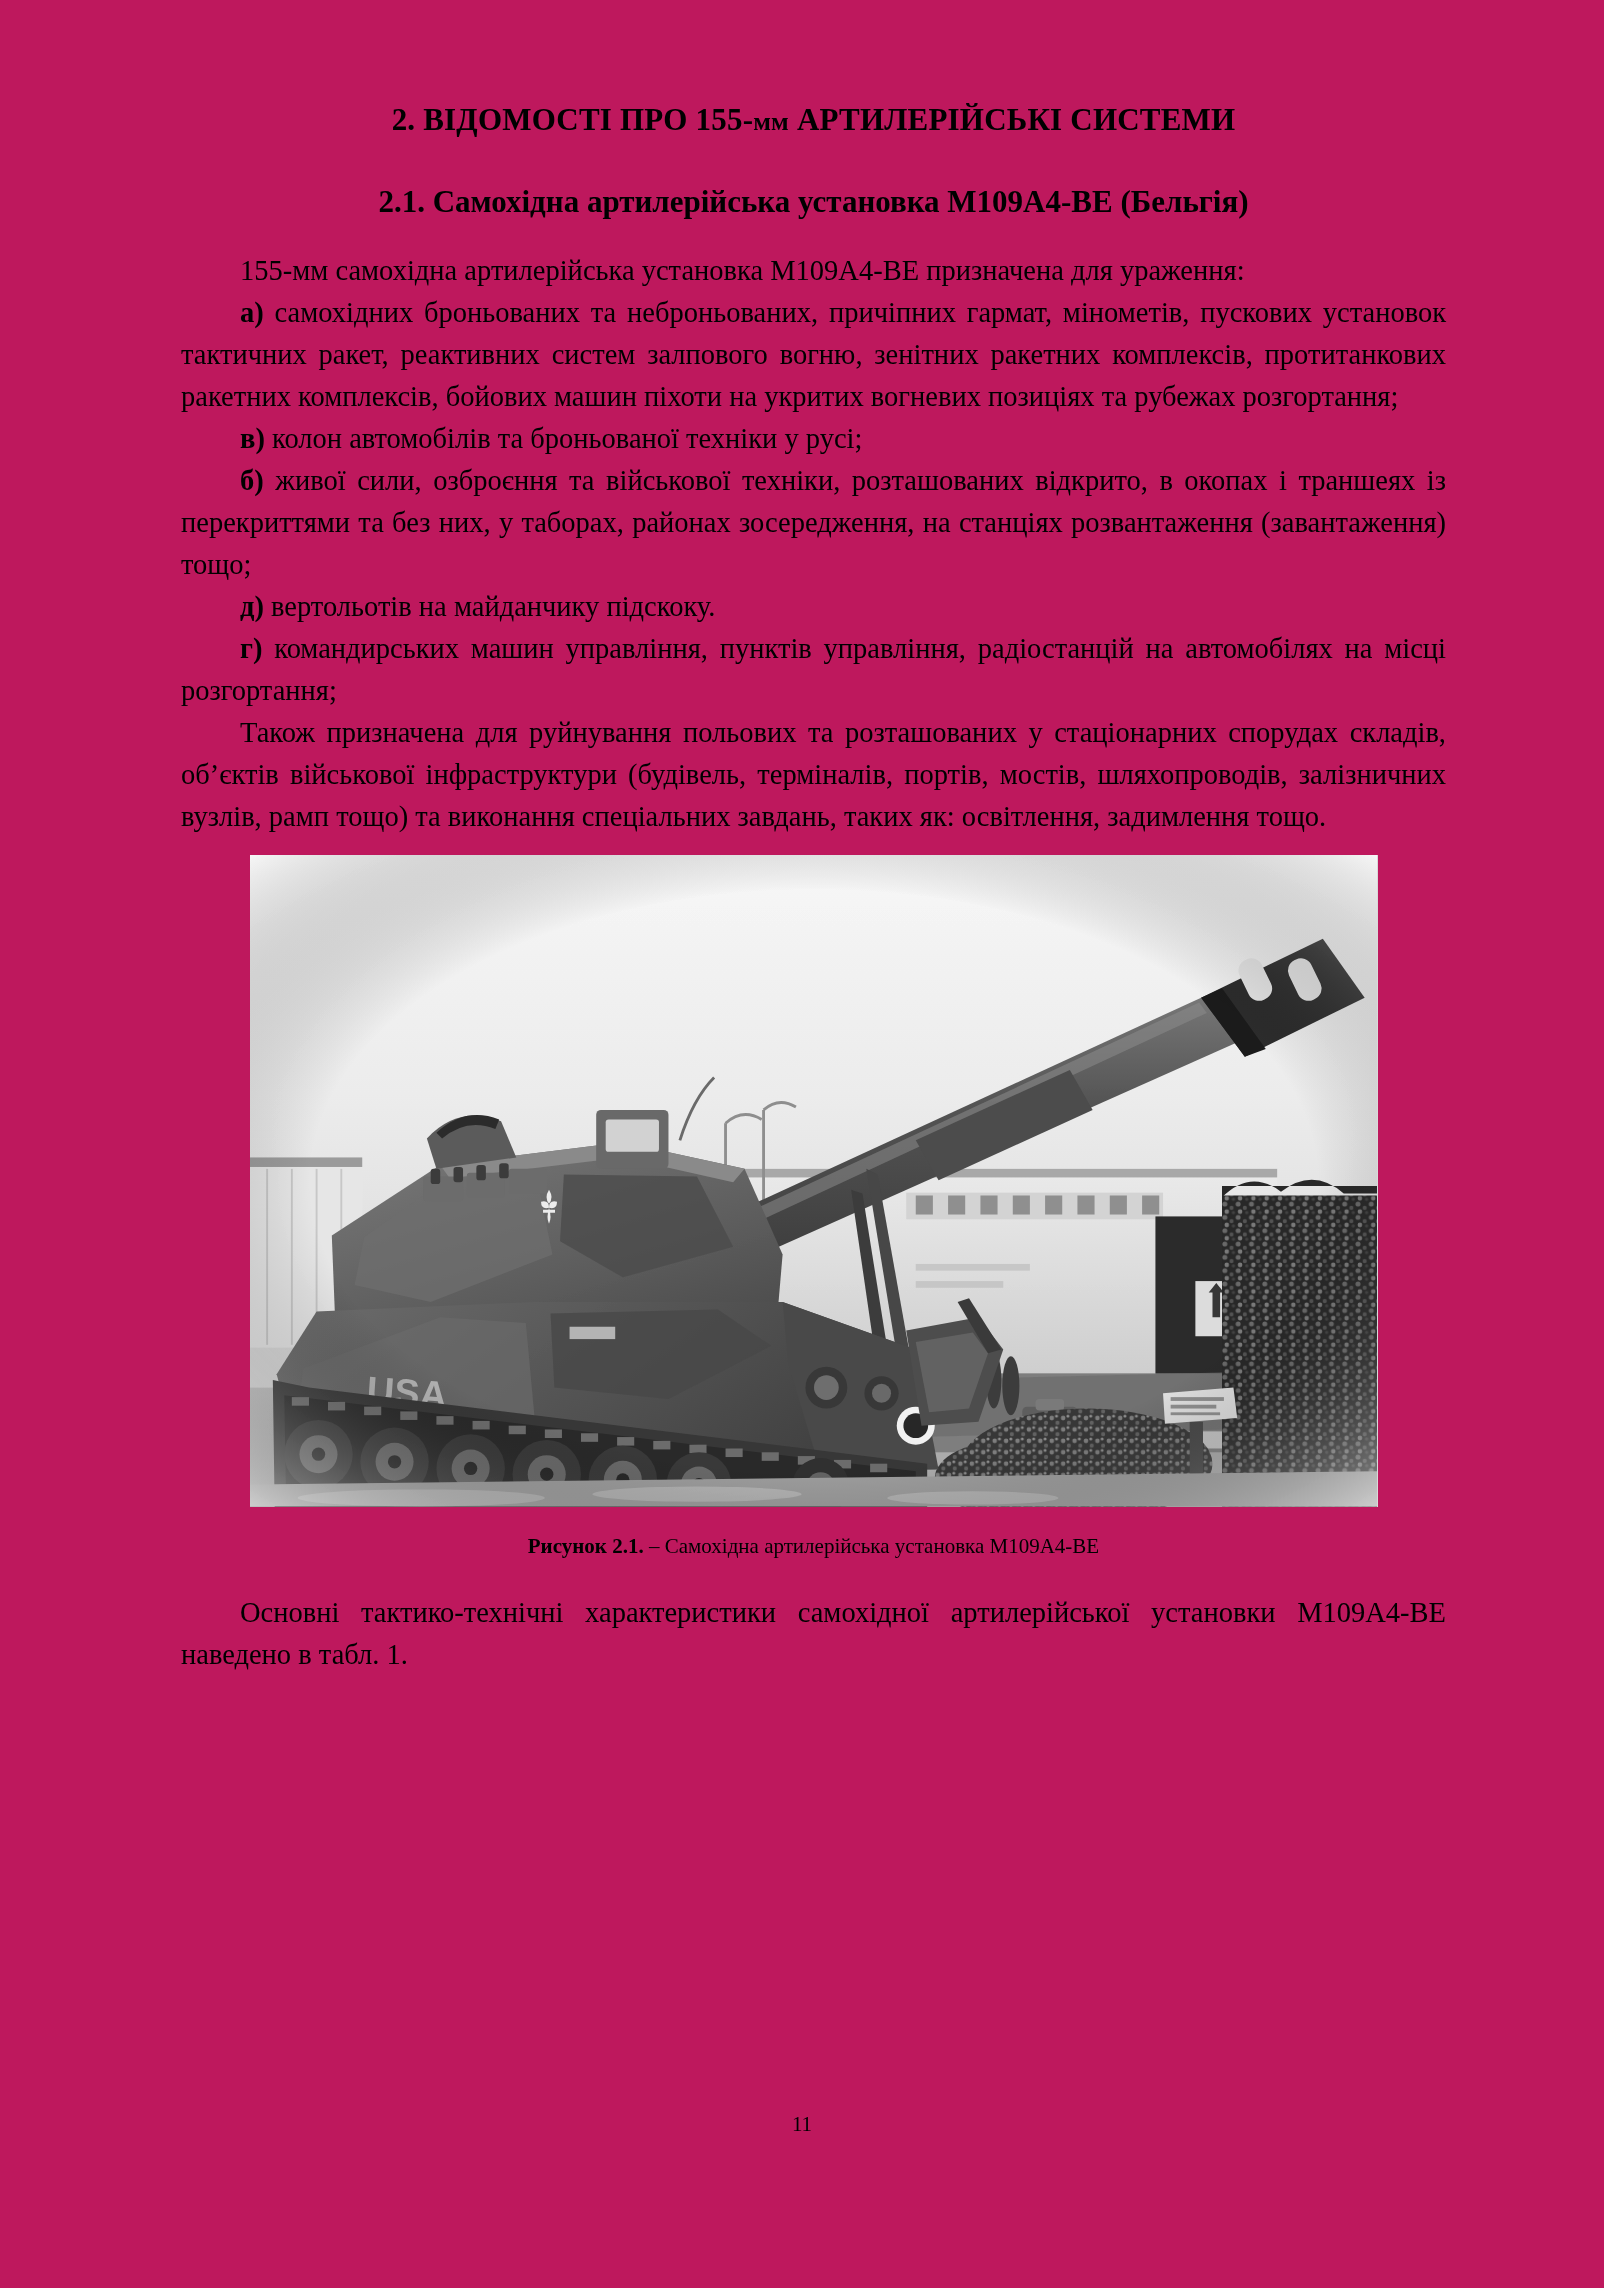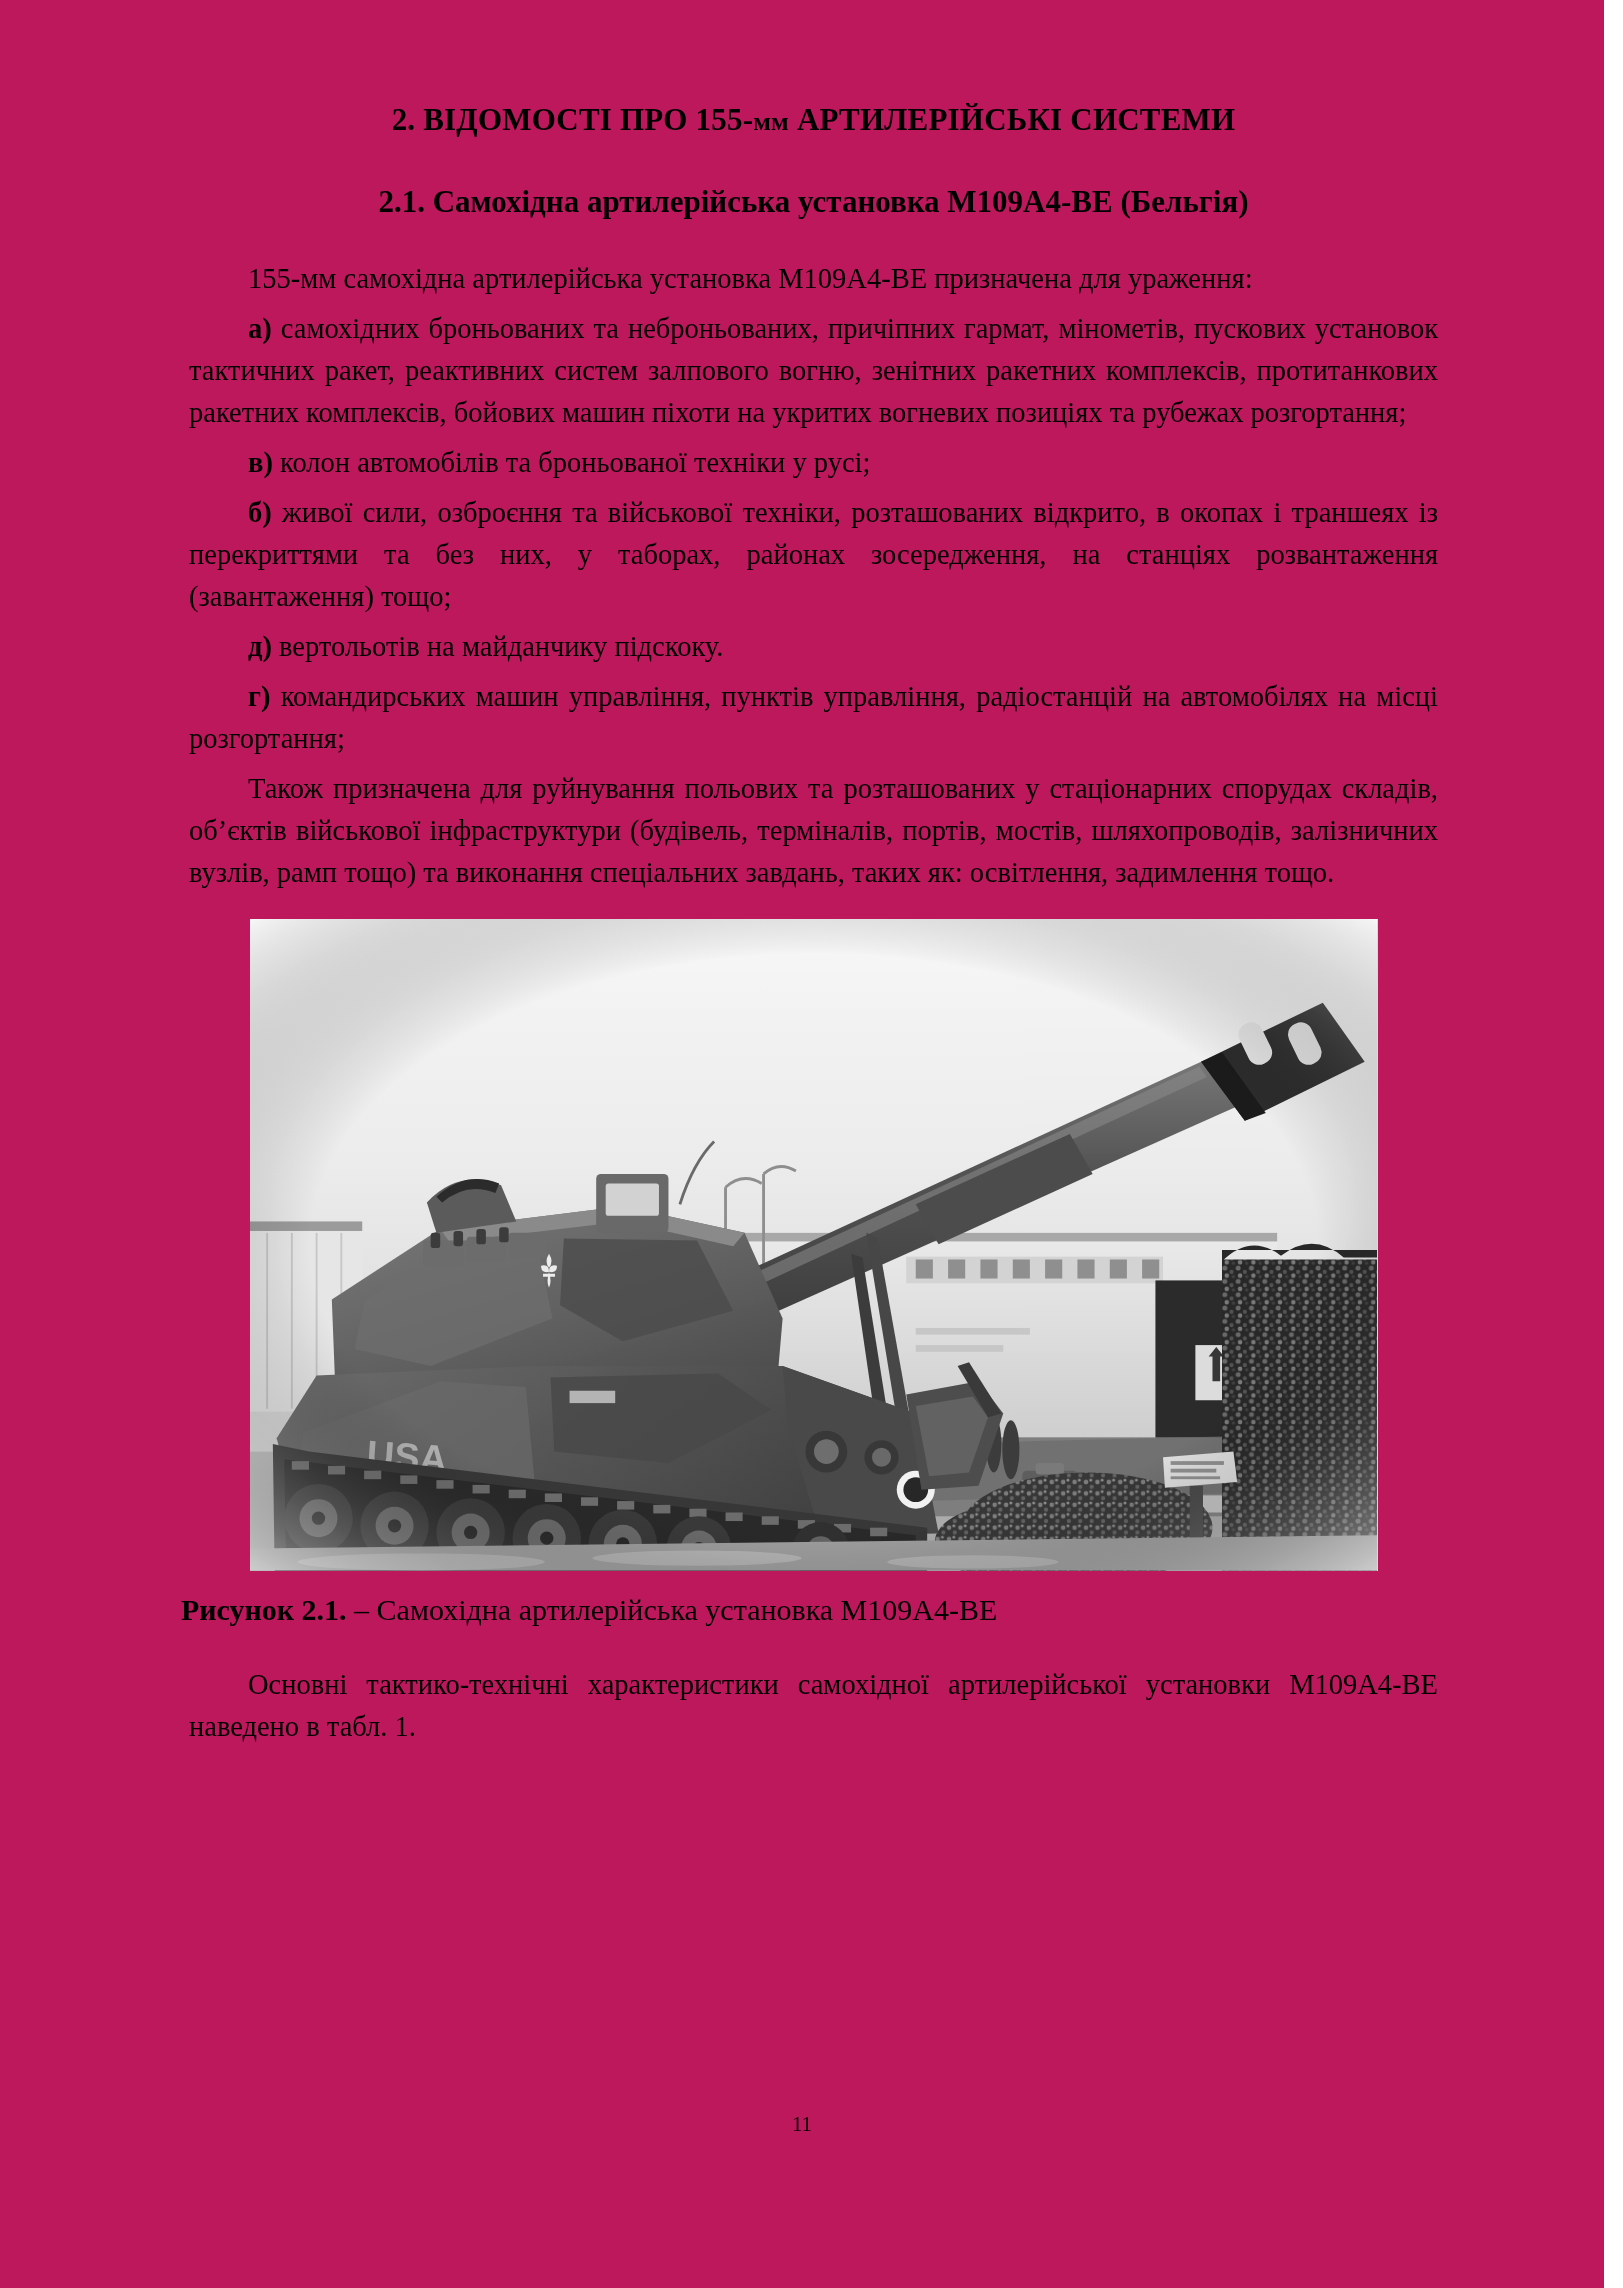--- a/index.html
+++ b/index.html
@@ -46,21 +46,21 @@
     margin: 4px;
     padding-top: 41px;
     line-height: 1.2;
   }
 
   
   .body-text {
     padding-top: 26px;
   }
   p.para {
-    margin: 8px;
+    margin: 0;
     font-size: 28.5px;
     line-height: 42px;
     text-align: justify;
     text-indent: 59px;
     hyphens: none;
   }
   .lead {
     font-weight: bold;
   }
 
@@ -77,23 +77,23 @@
     height: 652px;
     overflow: hidden;
     background: #d9d9d9;
   }
   .photo {
     position: absolute;
     inset: 0;
     filter: grayscale(100%) contrast(104%);
   }
   .fig-caption {
-    font-size: 30px;
+    font-size: 21px;
     line-height: 42px;
-    text-align: left;
+    text-align: center;
     padding-top: 13.3px;
   }
   .fig-caption .fig-label { font-weight: bold; }
 
   .after-figure { padding-top: 25px; }
 
   
   .page-number {
     position: absolute;
     left: 0;

